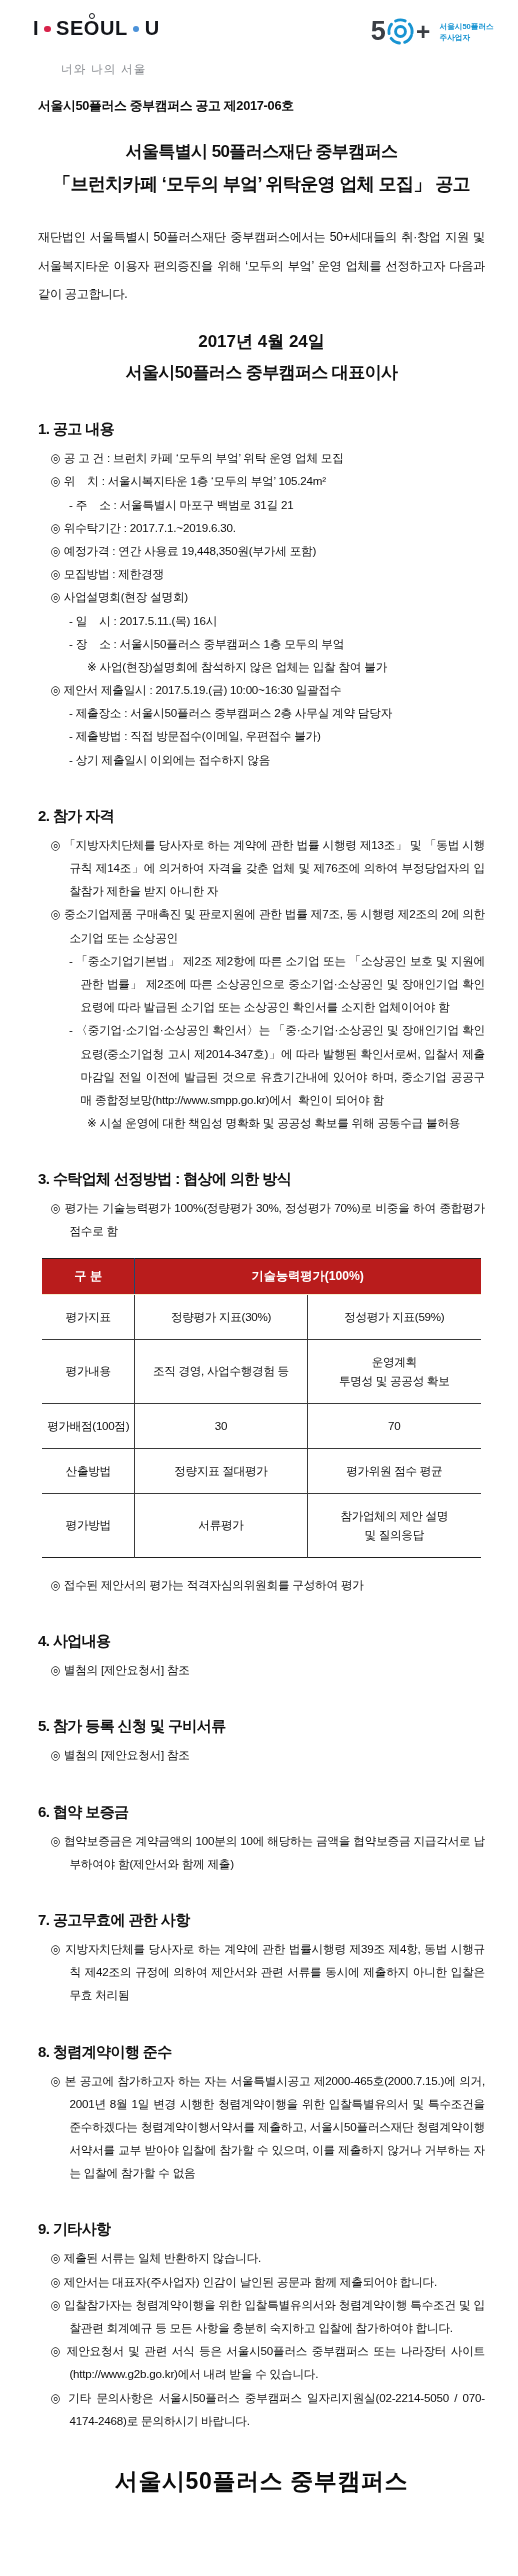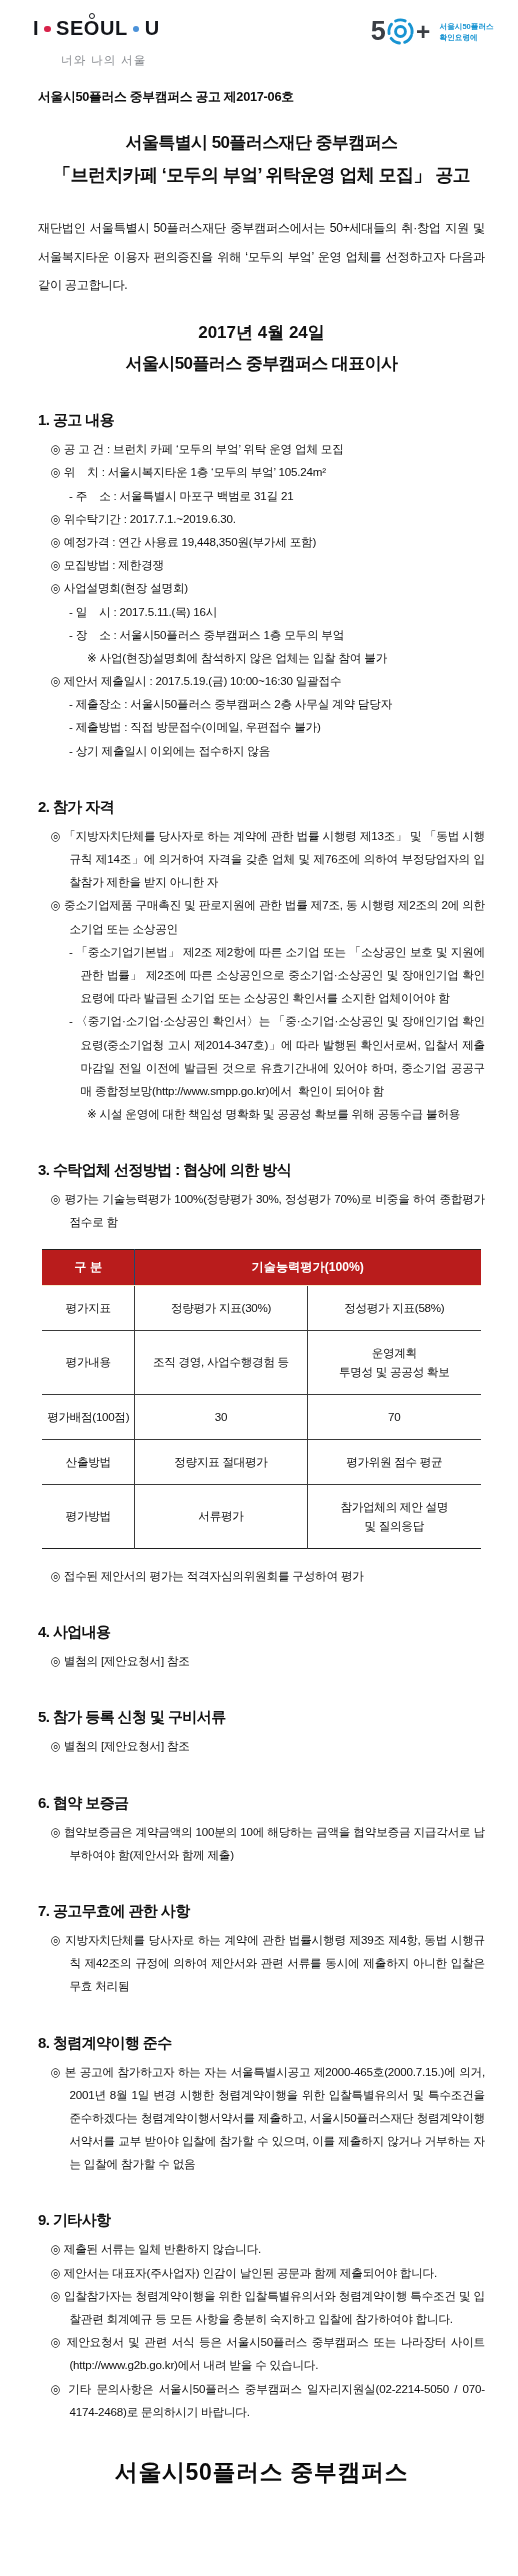--- a/index.html
+++ b/index.html
@@ -15,21 +15,21 @@
   .iseoulu { display:flex; flex-direction:column; }
   .iseoulu-row { display:flex; align-items:center; gap:5.2px;
                  font-weight:bold; font-size:20px; letter-spacing:0.6px; color:#15171c; }
   .dot { width:6.4px; height:6.4px; border-radius:50%; display:inline-block; }
   .dot-red { background:#d8234a; }
   .dot-blue { background:#4b92d9; }
   .o-ring { position:relative; }
   .o-ring::after { content:""; position:absolute; top:-4.1px; left:50%;
     transform:translateX(-50%); width:4.1px; height:4.1px; background:#fff;
     border:1.7px solid #15171c; border-radius:50%; }
-  .iseoulu-sub { margin:13px 0 0 28px; color:#8a8d92; font-size:11.6px; letter-spacing:1.2px; }
+  .iseoulu-sub { margin:22px 0 0 28px; color:#8a8d92; font-size:11.6px; letter-spacing:1.2px; }
   .fiftyplus { display:flex; align-items:center; gap:5.8px; }
   .fp-mark { display:flex; align-items:center; }
   .fp-5, .fp-plus { font-size:27px; font-weight:bold; color:#3b3f45; line-height:1; }
   .fp-plus { margin-left:1.2px; font-size:24.4px; }
   .fp-org { font-size:7.6px; font-weight:bold; color:#1894d2; line-height:1.45;
             margin-left:3.5px; }
   
   .doc { padding:0 33px 0 38px; }
   .notice-no { margin-top:21px; font-size:12.8px; font-weight:bold; letter-spacing:-0.3px; }
   .title-block { margin-top:24.4px; text-align:center; }
@@ -84,21 +84,21 @@
       <div class="fp-mark">
         <span class="fp-5">5</span>
         <svg width="29" height="29" viewBox="0 0 50 50">
           <circle cx="25" cy="25" r="20" fill="none" stroke="#1894d2" stroke-width="5" stroke-dasharray="17 9" stroke-linecap="round" transform="rotate(20 25 25)"></circle>
           <circle cx="25" cy="25" r="8.5" fill="none" stroke="#1894d2" stroke-width="5"></circle>
         </svg>
         <span class="fp-plus">+</span>
       </div>
       <div class="fp-org">
         <div>서울시50플러스</div>
-        <div>확인요령에</div>
+        <div>주사업자</div>
       </div>
     </div>
   </div>
 
   <div class="doc">
 
     <div class="notice-no">서울시50플러스 중부캠퍼스 공고 제2017-06호</div>
 
     <div class="title-block">
       <div class="title1">서울특별시 50플러스재단 중부캠퍼스</div>
@@ -150,21 +150,21 @@
         <thead>
           <tr>
             <th>구 분</th>
             <th colspan="2">기술능력평가(100%)</th>
           </tr>
         </thead>
         <tbody>
           <tr>
             <td>평가지표</td>
             <td>정량평가 지표(30%)</td>
-            <td>정성평가 지표(58%)</td>
+            <td>정성평가 지표(59%)</td>
           </tr>
           <tr>
             <td>평가내용</td>
             <td>조직 경영, 사업수행경험 등</td>
             <td>운영계획
 투명성 및 공공성 확보</td>
           </tr>
           <tr>
             <td>평가배점(100점)</td>
             <td>30</td>

